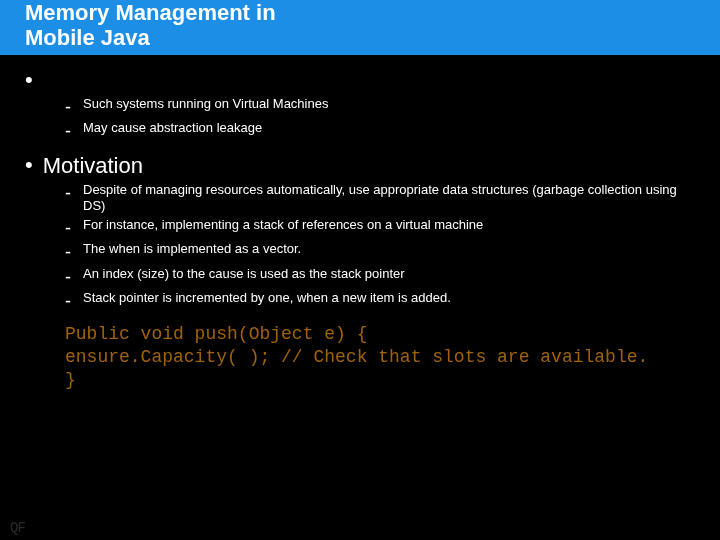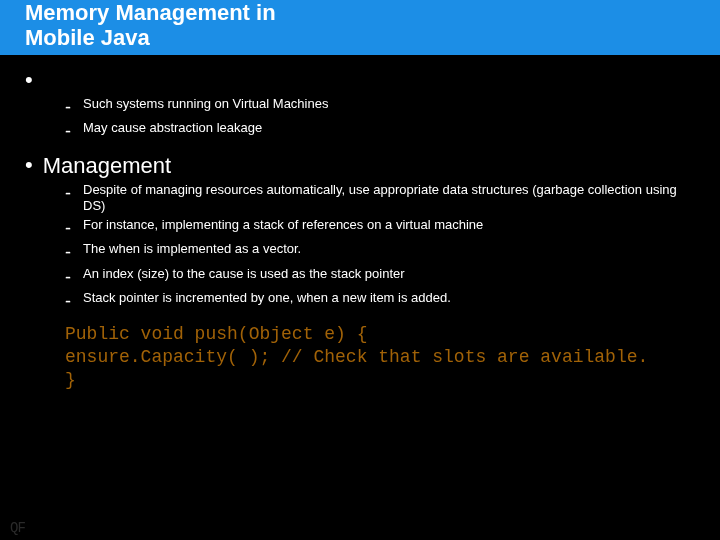--- a/index.html
+++ b/index.html
@@ -98,21 +98,21 @@
       <span class="text">Such systems running on Virtual Machines</span>
     </div>
     <div class="sub-item">
       <span class="dash">-</span>
       <span class="text">May cause abstraction leakage</span>
     </div>
   </div>
 
   <div class="bullet-main">
     <span class="dot">•</span>
-    <span class="text">Management</span>
+    <span class="text">Motivation</span>
   </div>
   <div class="sub-list">
     <div class="sub-item">
       <span class="dash">-</span>
       <span class="text">Despite of managing resources automatically, use appropriate data structures (garbage collection using DS)</span>
     </div>
     <div class="sub-item">
       <span class="dash">-</span>
       <span class="text">For instance, implementing a stack of references on a virtual machine</span>
     </div>

